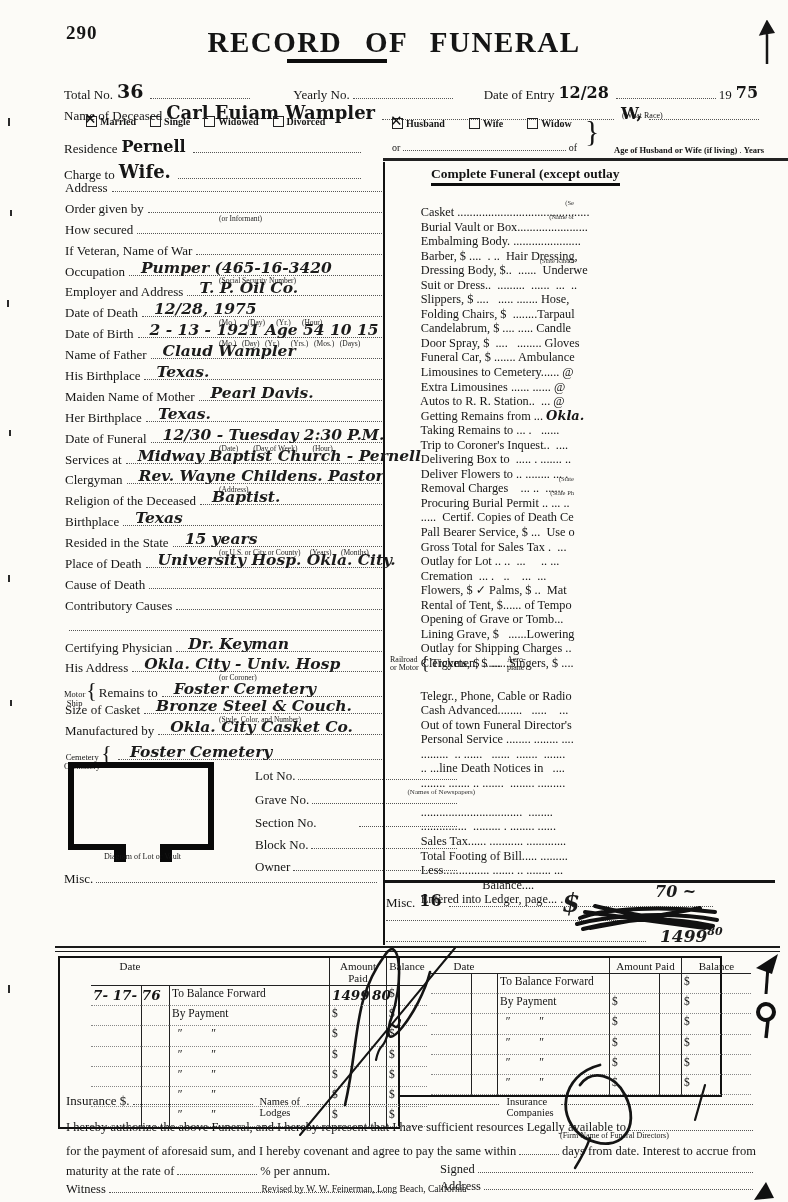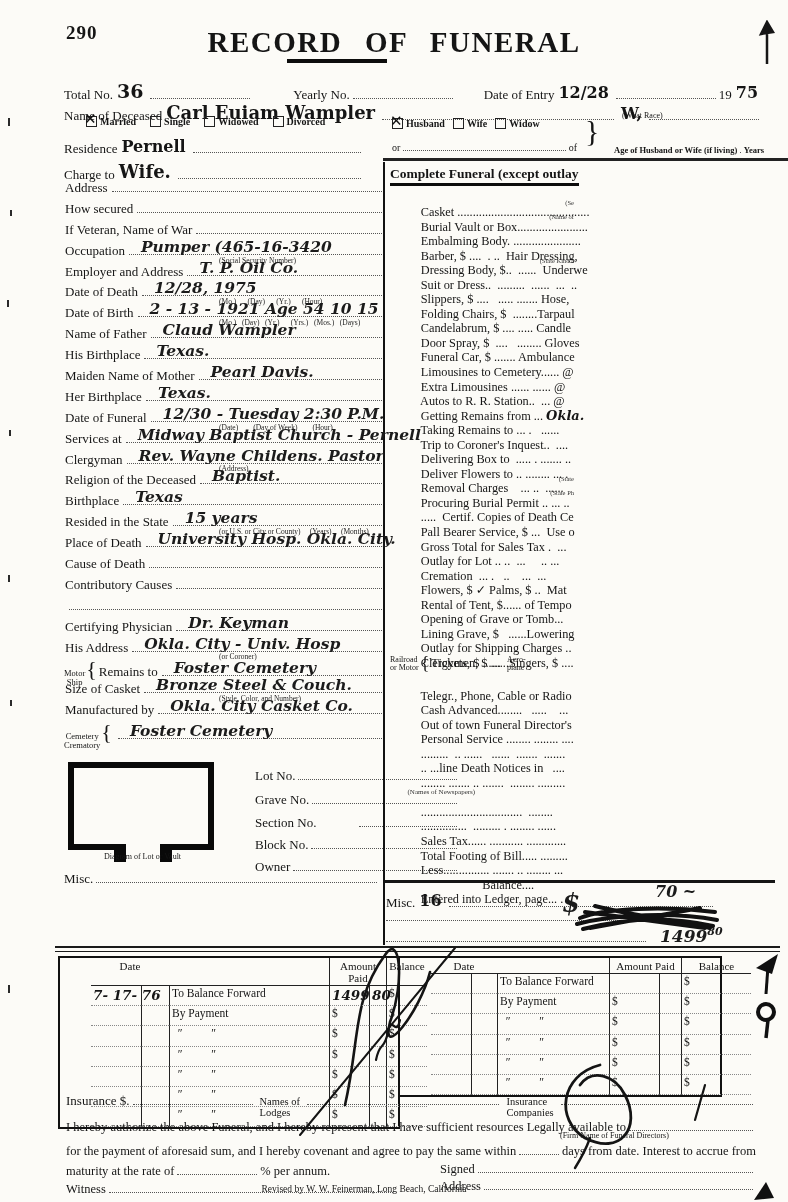--- a/index.html
+++ b/index.html
@@ -36,21 +36,21 @@
   .fbrace:empty{display:none;}
   .flabel{font-size:13px;white-space:nowrap;margin-right:4px;}
   .fline{flex:1;border-bottom:1.3px dotted #555;height:15px;position:relative;white-space:nowrap;}
   .fval{position:absolute;left:12px;bottom:-2px;font-size:15.5px;white-space:nowrap;z-index:2;}
   .fsub{position:absolute;left:155px;bottom:-5px;font-size:7.5px;color:#222;white-space:pre;z-index:1;}
   
   #divider{position:absolute;left:383px;top:162px;width:2px;height:783px;background:#111;}
   #rtoprule{position:absolute;left:383px;top:158px;width:405px;height:2.5px;background:#222;}
   #rcol{position:absolute;left:390px;top:164px;width:180px;}
   .rhead{font-size:13.5px;font-weight:bold;border-bottom:3px solid #0c0c0c;display:inline-block;
-         padding-bottom:1px;margin-bottom:3px;white-space:nowrap;}
+         padding-bottom:1px;margin-bottom:3px;white-space:nowrap;margin-left:41px;}
   .ritem{position:relative;height:14.55px;font-size:12.3px;white-space:pre;overflow:visible;}
   .ritem.on{font-size:7px;color:#333;}
   .rsub{position:absolute;right:-4px;top:-5px;font-size:6.5px;color:#333;}
   .rhwv{font-family:"DejaVu Serif",serif;font-style:italic;font-weight:600;font-size:13px;}
   .rrail{display:flex;align-items:center;height:18px;font-size:12.3px;}
   .rrstack{display:flex;flex-direction:column;font-size:8px;line-height:8px;}
   .rrbrace{font-size:18px;margin:0 2px;}
   
   #diagram{position:absolute;left:68px;top:762px;width:134px;height:76px;border:6px solid #090909;}
   .dg-gap{position:absolute;left:52px;bottom:-6px;width:34px;height:6px;background:#fcfbf7;}
@@ -128,21 +128,21 @@
         <span class="box"></span>
         <span class="cbl">Widowed</span>
       </span>
 
       <span class="cb">
         <span class="box"></span>
         <span class="cbl">Divorced</span>
       </span>
     </div>
 
-  <div class="abs cbgroup" style="left:392px;top:118px;gap:8px;">
+  <div class="abs cbgroup" style="left:392px;top:118px;gap:24px;">
 
       <span class="cb">
         <span class="box on"></span>
         <span class="cbl">Husband</span>
       </span>
 
       <span class="cb">
         <span class="box"></span>
         <span class="cbl">Wife</span>
       </span>
@@ -183,20 +183,32 @@
           
         </span>
 
         <span class="flabel">Address</span>
         <span class="fline">
           <span class="fval hw"></span>
         </span>
         <span class="fsub"></span>
       </div>
 
+      <div class="frow">
+        <span class="fstack">
+          
+          
+        </span>
+
+        <span class="flabel">Order given by</span>
+        <span class="fline">
+          <span class="fval hw"></span>
+        </span>
+        <span class="fsub">(or Informant)</span>
+      </div>
 
       <div class="frow">
         <span class="fstack">
           
           
         </span>
 
         <span class="flabel">How secured</span>
         <span class="fline">
           <span class="fval hw"></span>

